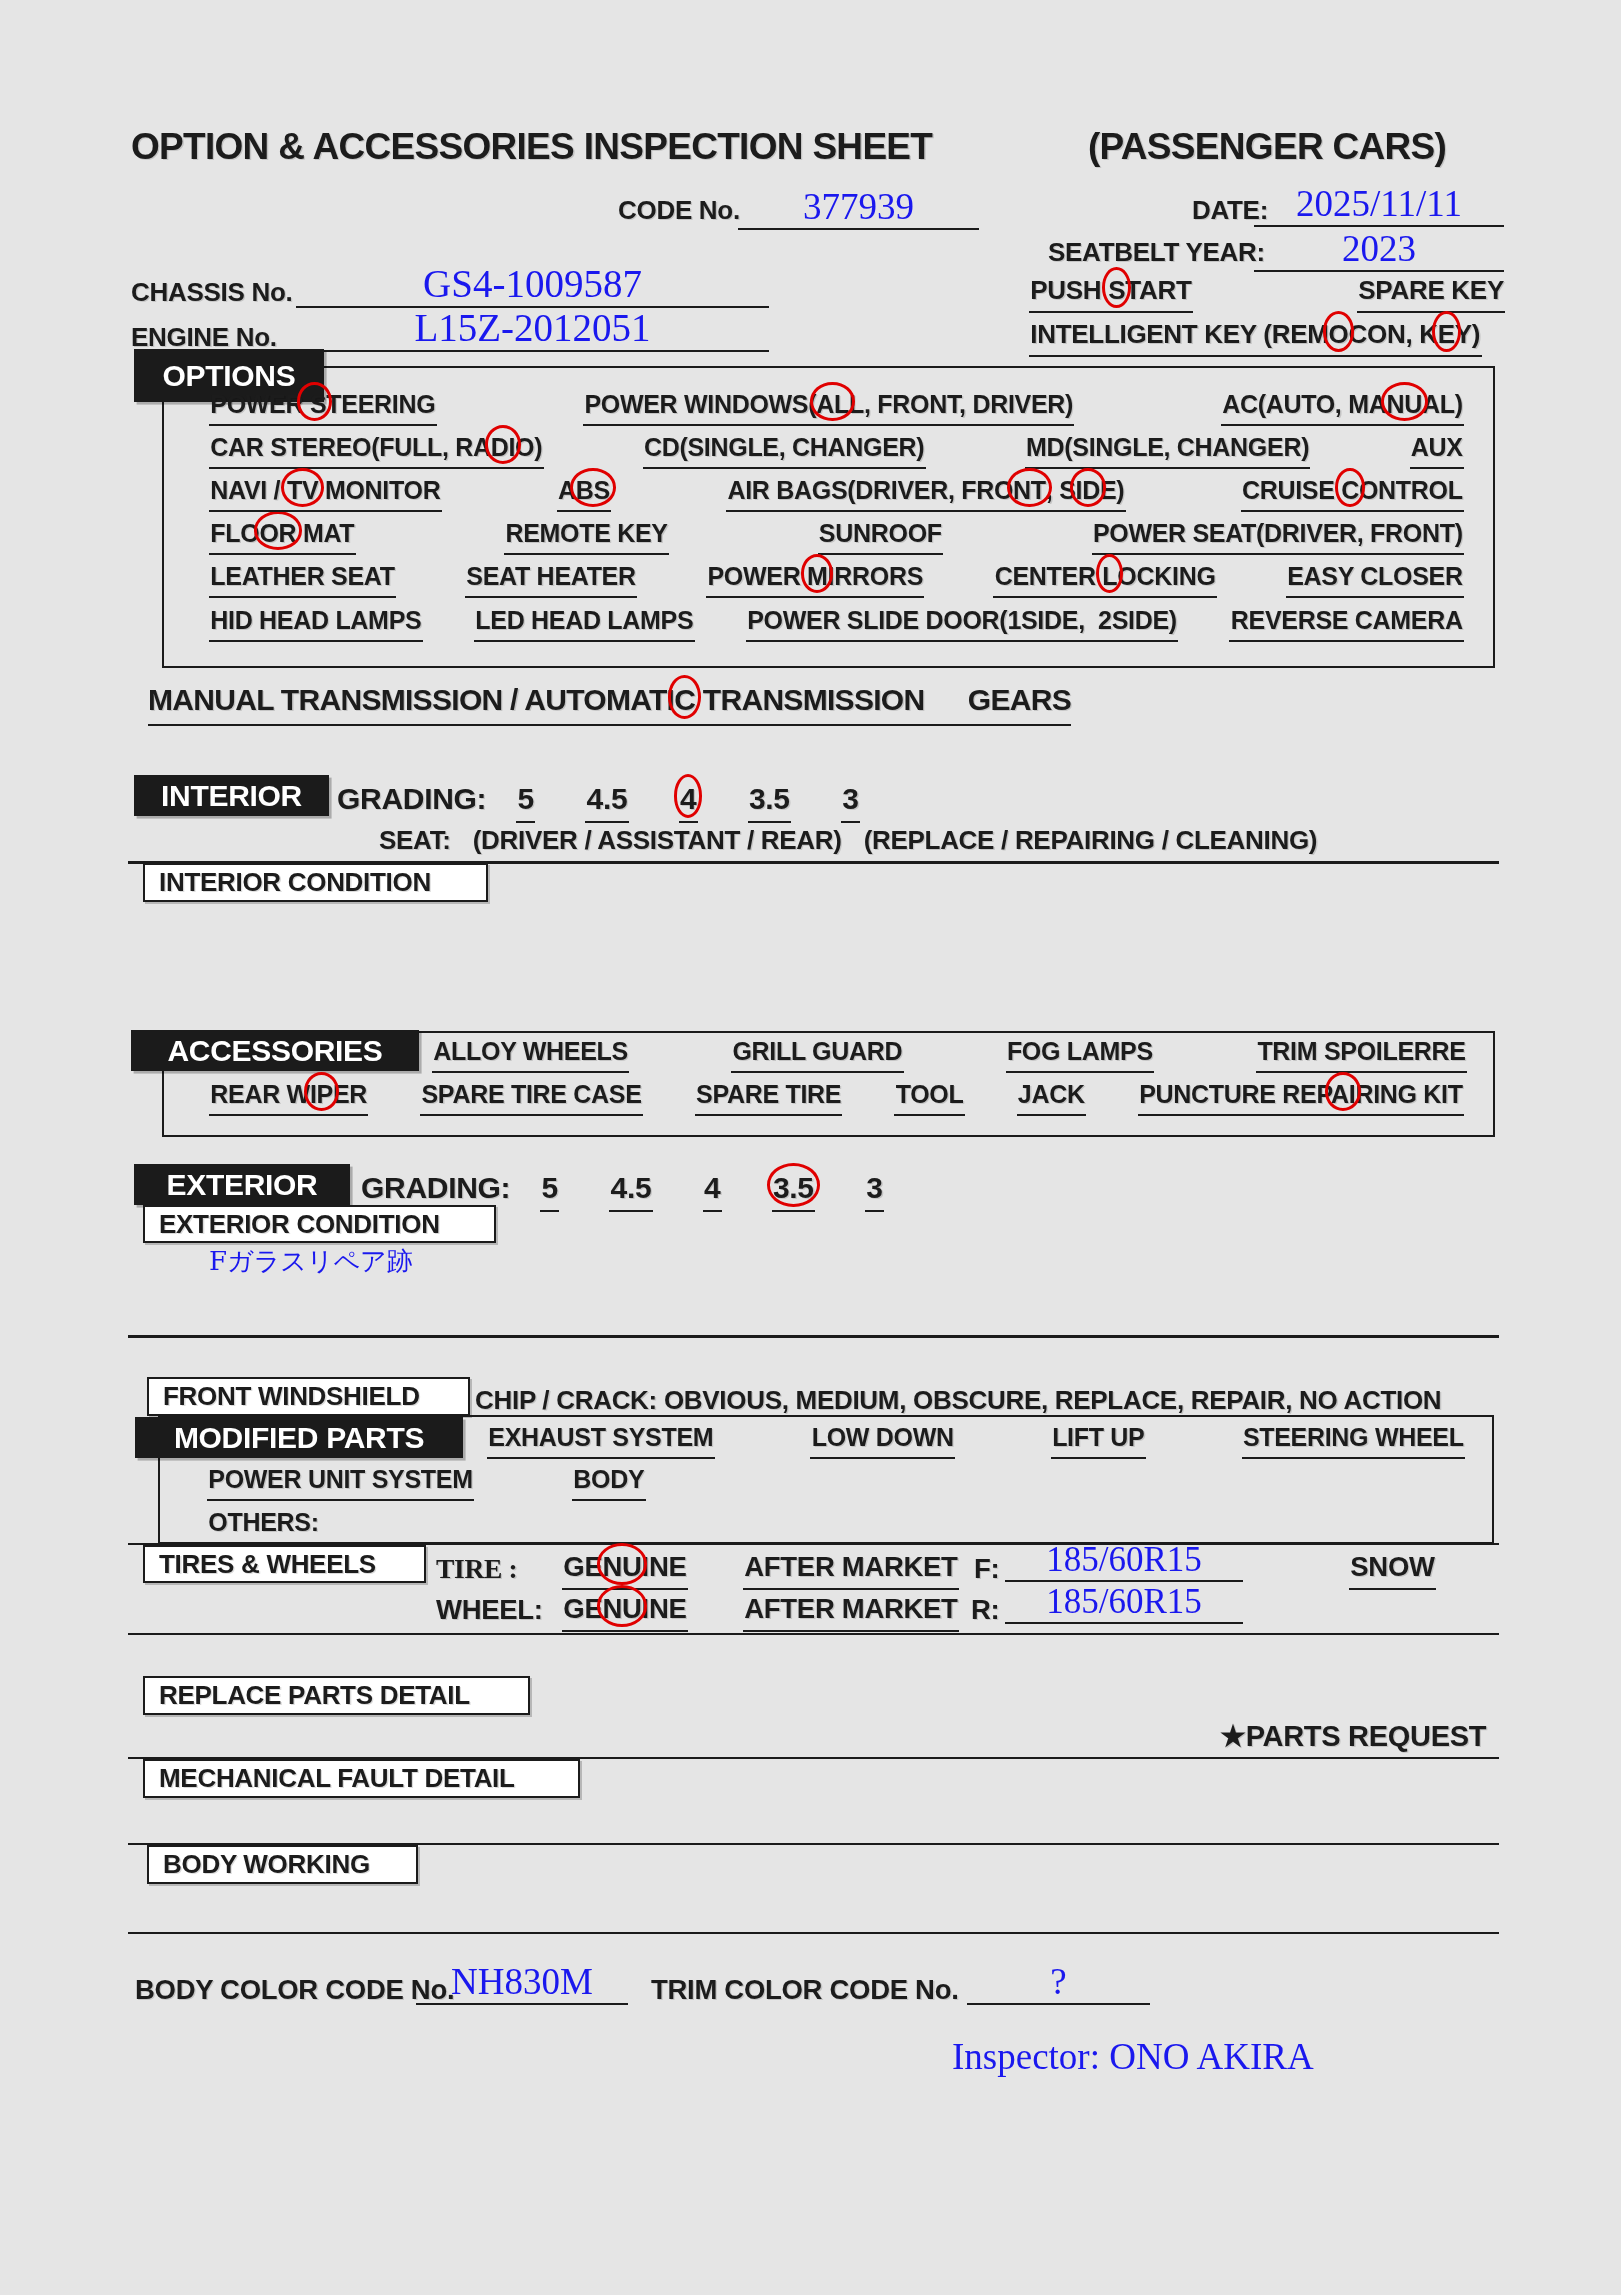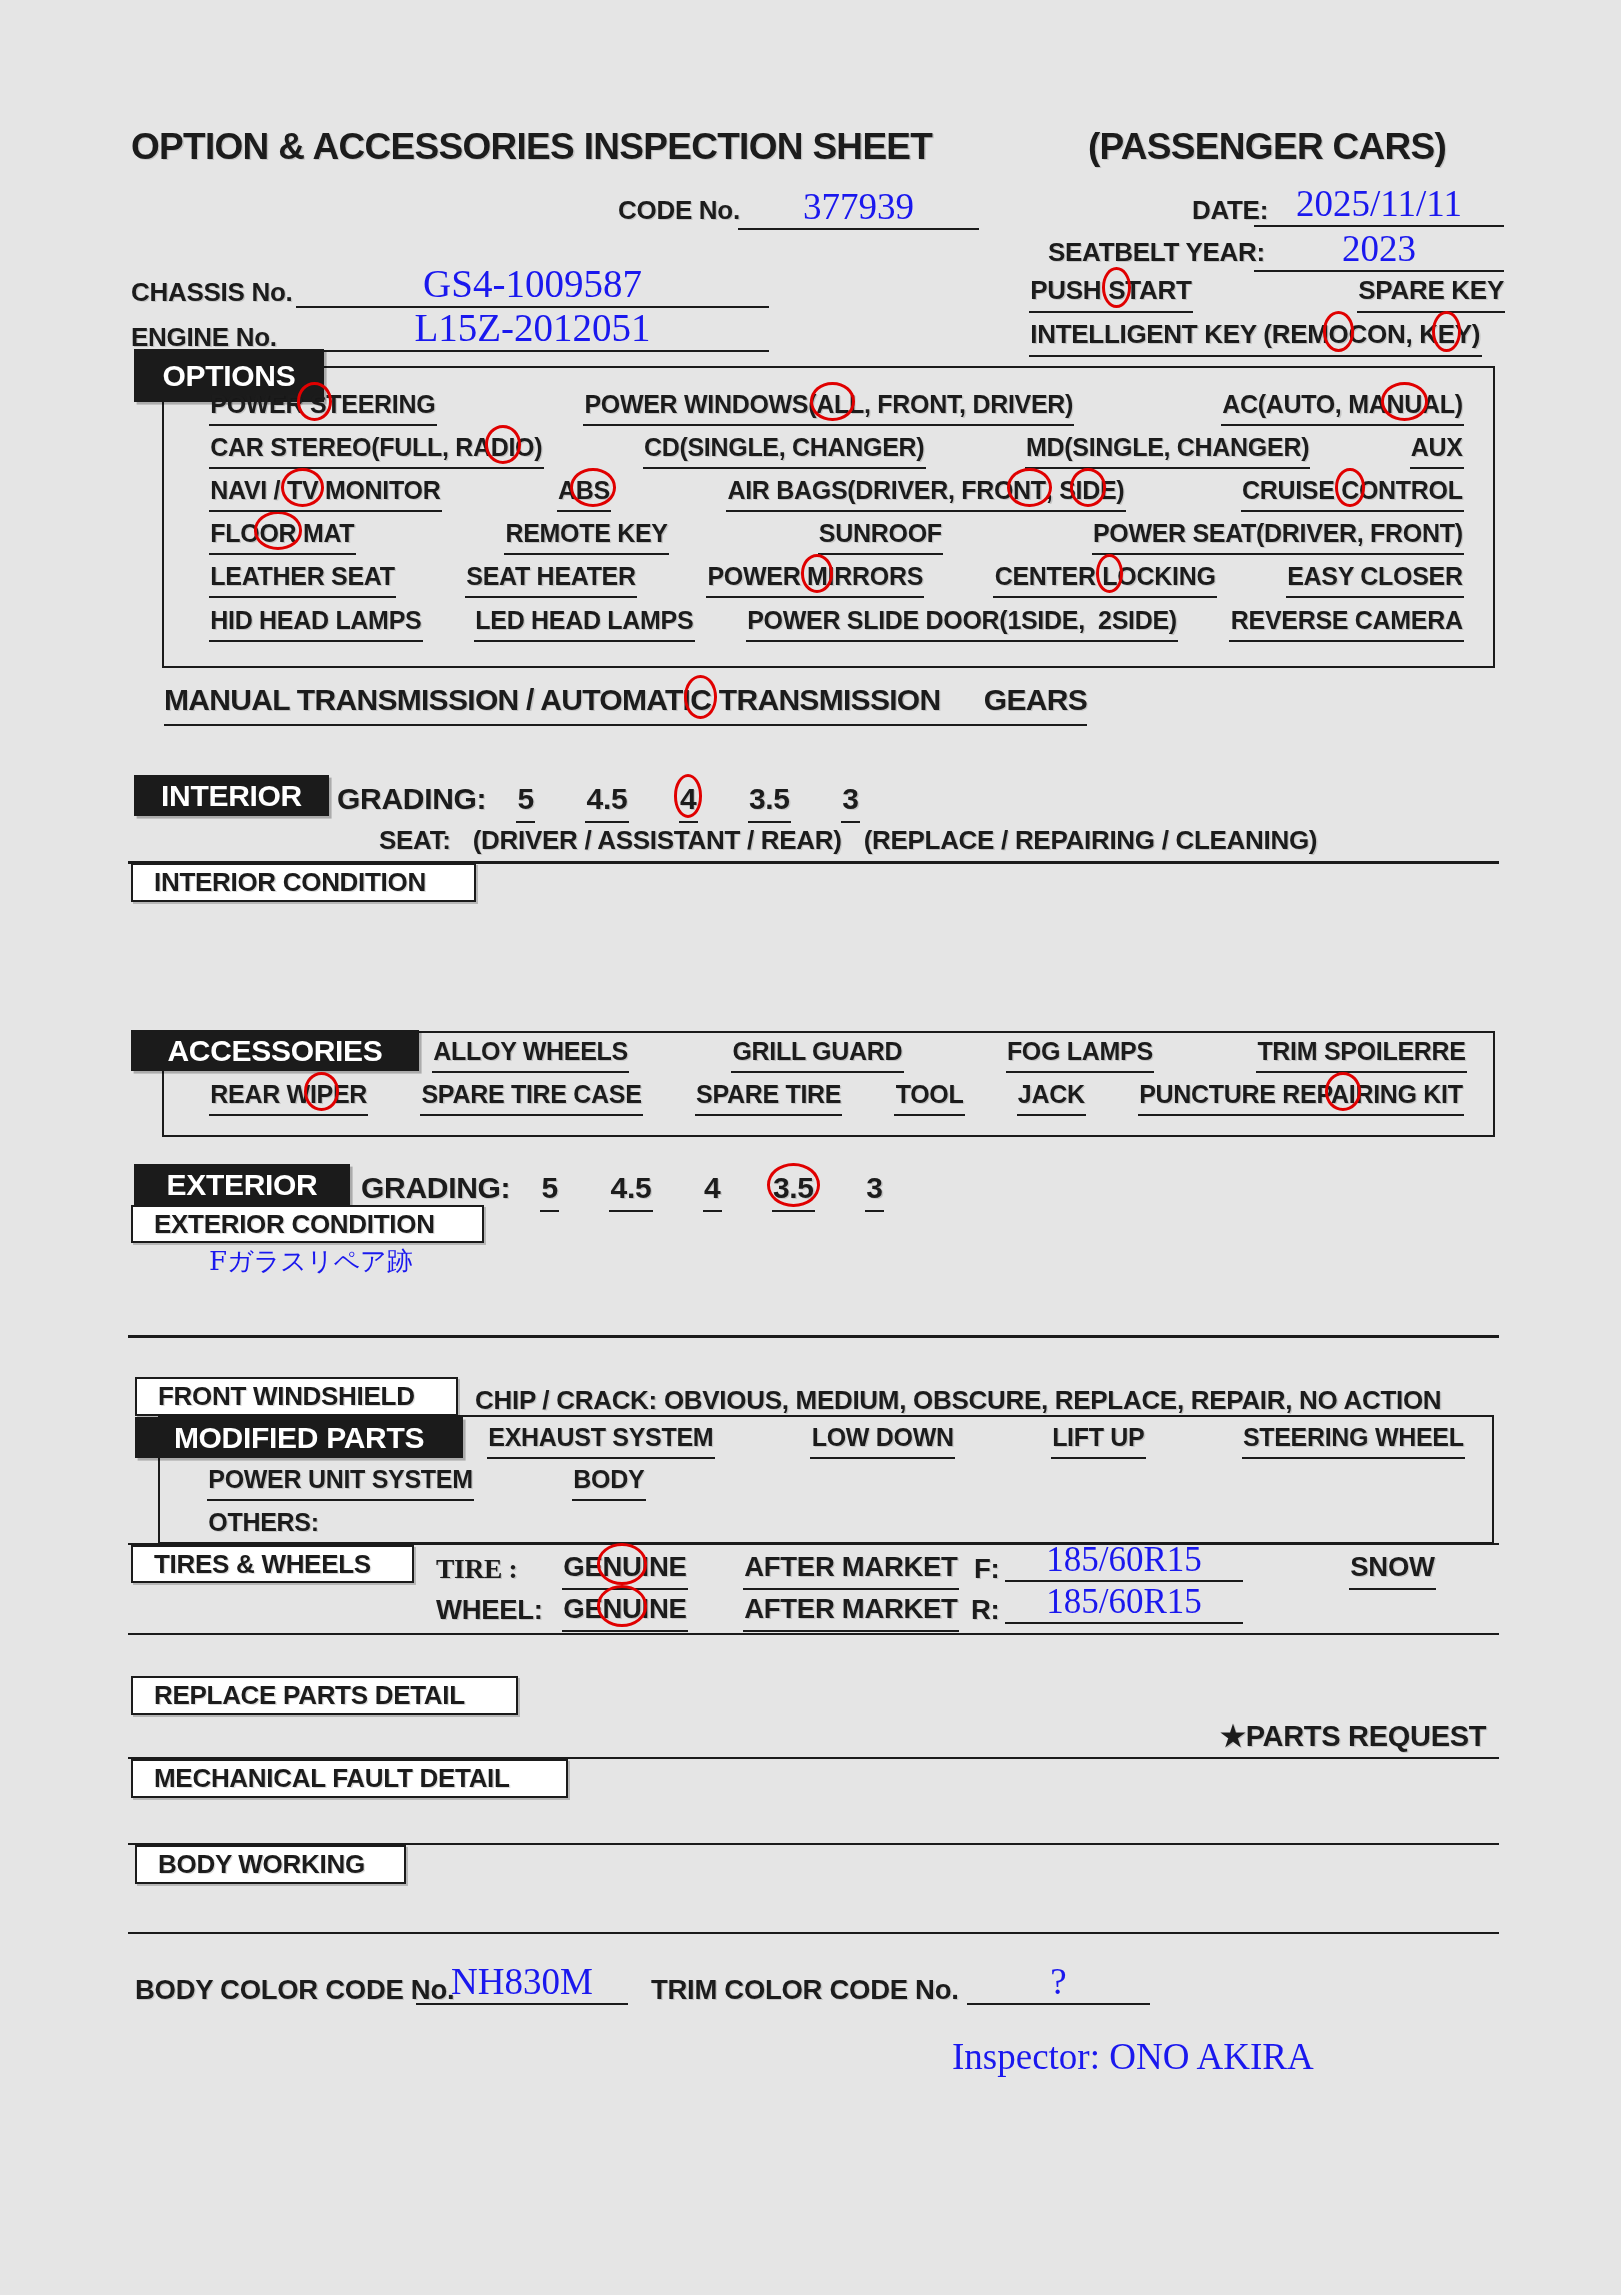--- a/index.html
+++ b/index.html
@@ -21,22 +21,22 @@
   .fld.big{font-size:39px;}
   .blue-serif{font-family:"Liberation Serif","DejaVu Serif",serif;color:#1a18ee;white-space:nowrap;}
 
   
   .band{background:#1b1b1b;color:#fff;font-size:30px;font-weight:700;letter-spacing:-0.3px;
         display:flex;align-items:center;justify-content:center;white-space:nowrap;
         box-shadow:2.6px 2.6px 0 rgba(0,0,0,0.25);}
 
   
   .obox{border:2.6px solid #1b1b1b;background:#fff;display:flex;align-items:center;
-        padding-left:21px;font-size:26px;font-weight:700;letter-spacing:-0.3px;white-space:nowrap;
-        box-sizing:border-box;box-shadow:2px 2px 0 rgba(0,0,0,0.2);}
+        padding-left:14px;font-size:26px;font-weight:700;letter-spacing:-0.3px;white-space:nowrap;
+        box-sizing:border-box;box-shadow:2px 2px 0 rgba(0,0,0,0.2);margin-left:12px;}
 
   
   .outline{border:2.6px solid #1b1b1b;box-sizing:border-box;}
 
   
   .hr{border-top:3.3px solid #1b1b1b;height:0;}
 
   
   .row{display:flex;justify-content:space-between;align-items:flex-start;box-sizing:border-box;}
   .row.pad{padding:0 31px 0 47px;}
@@ -124,21 +124,21 @@
       <span class="item u ink">CENTER <span class="circ">L</span>OCKING</span>
       <span class="item u ink">EASY CLOSER</span>
     </div>
   <div class="abs ink row pad" style="left:162px;top:606px;width:1333px;">
       <span class="item u ink">HID HEAD LAMPS</span>
       <span class="item u ink">LED HEAD LAMPS</span>
       <span class="item u ink">POWER SLIDE DOOR(1SIDE,  2SIDE)</span>
       <span class="item u ink">REVERSE CAMERA</span>
     </div>
 
-  <div class="abs ink trans" style="left:164px;top:683px;width:923px;">
+  <div class="abs ink trans" style="left:148px;top:683px;width:923px;">
     <span>MANUAL TRANSMISSION / AUTOMATI<span class="circ">C</span> TRANSMISSION</span>
     <span>GEARS</span>
   </div>
 
   <div class="abs band" style="left:134px;top:775px;width:195px;height:41px;">INTERIOR</div>
   <div class="abs ink grading" style="left:337px;top:782px;">
     <span class="glabel">GRADING:</span>
     <span class="gnums">
         <span class="grade u ink">5</span>
         <span class="grade u ink">4.5</span>

